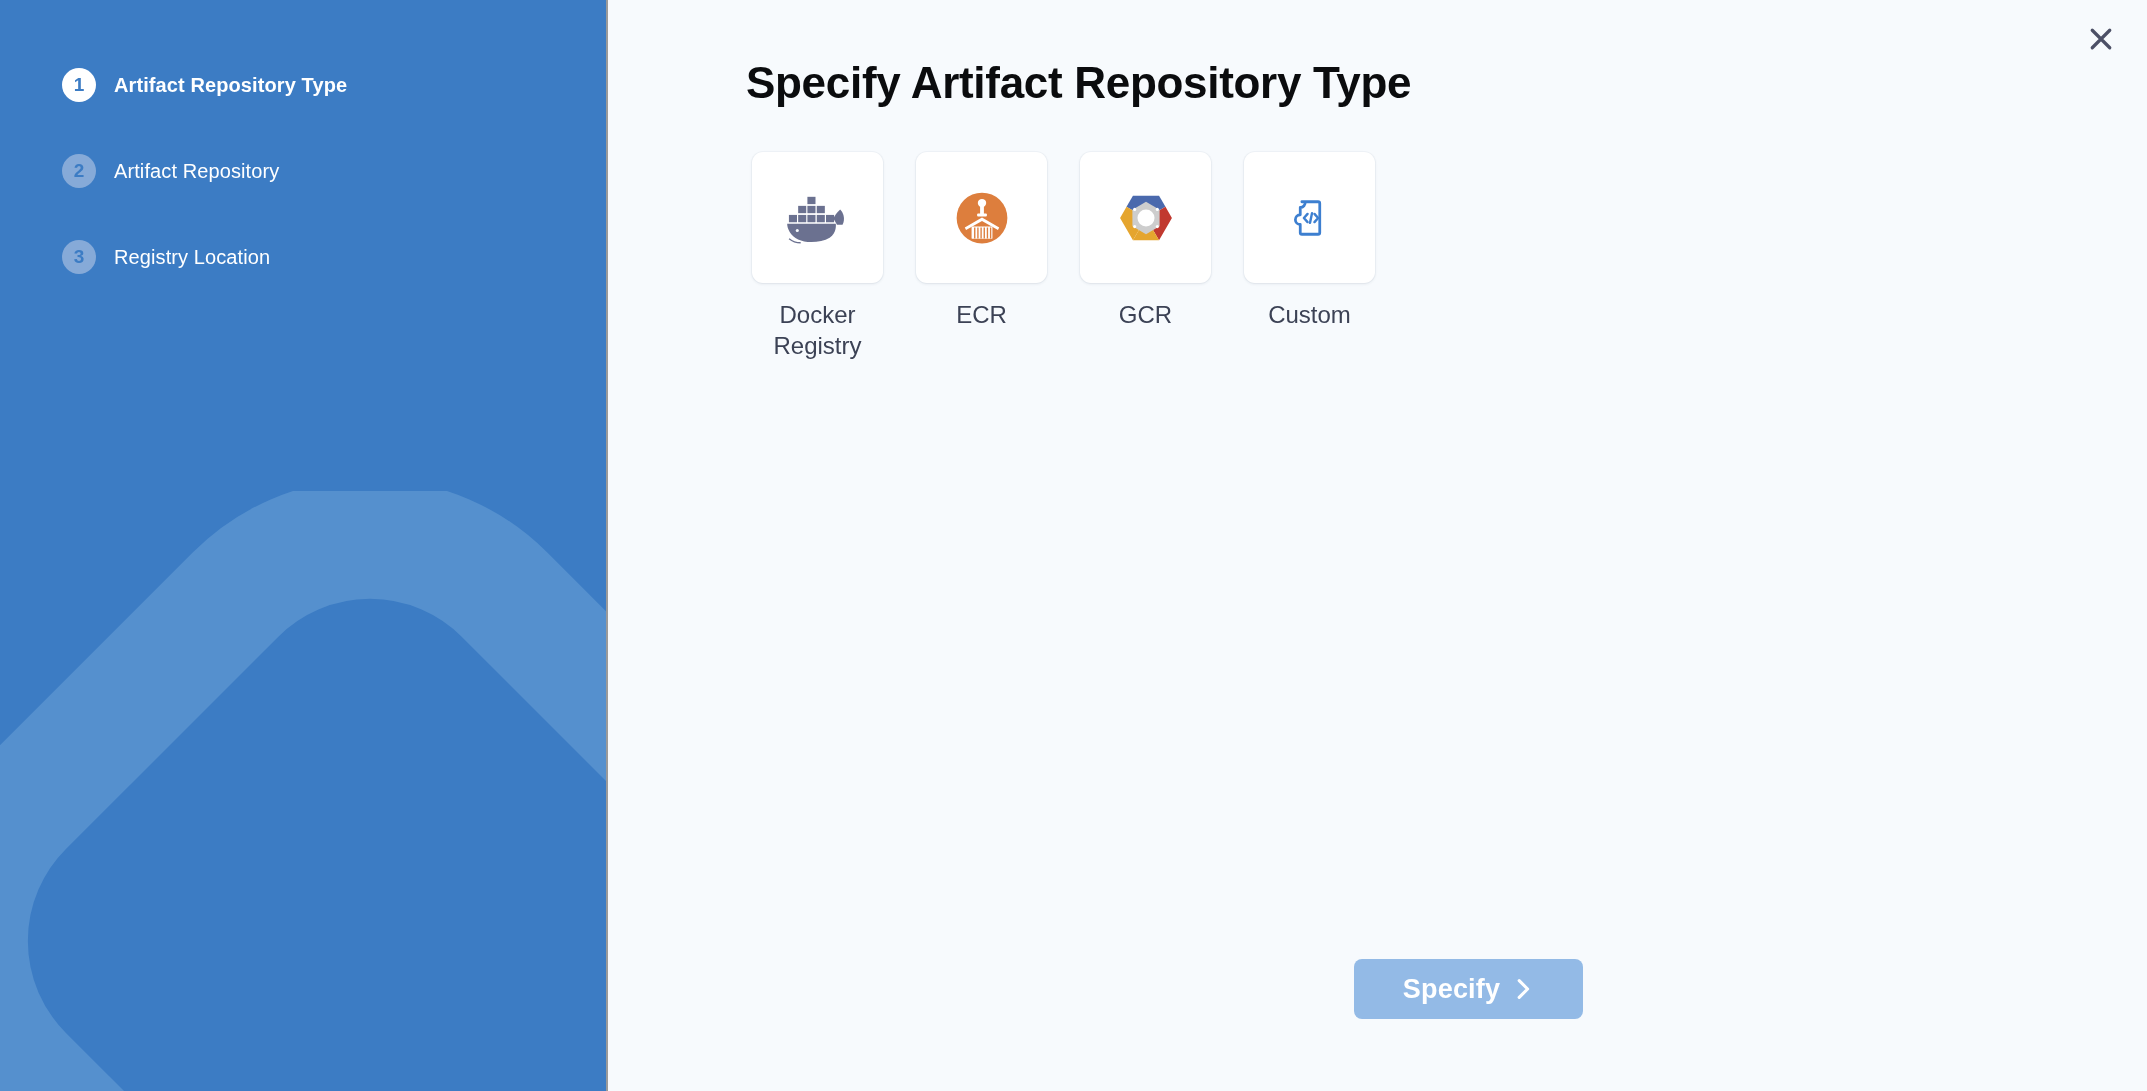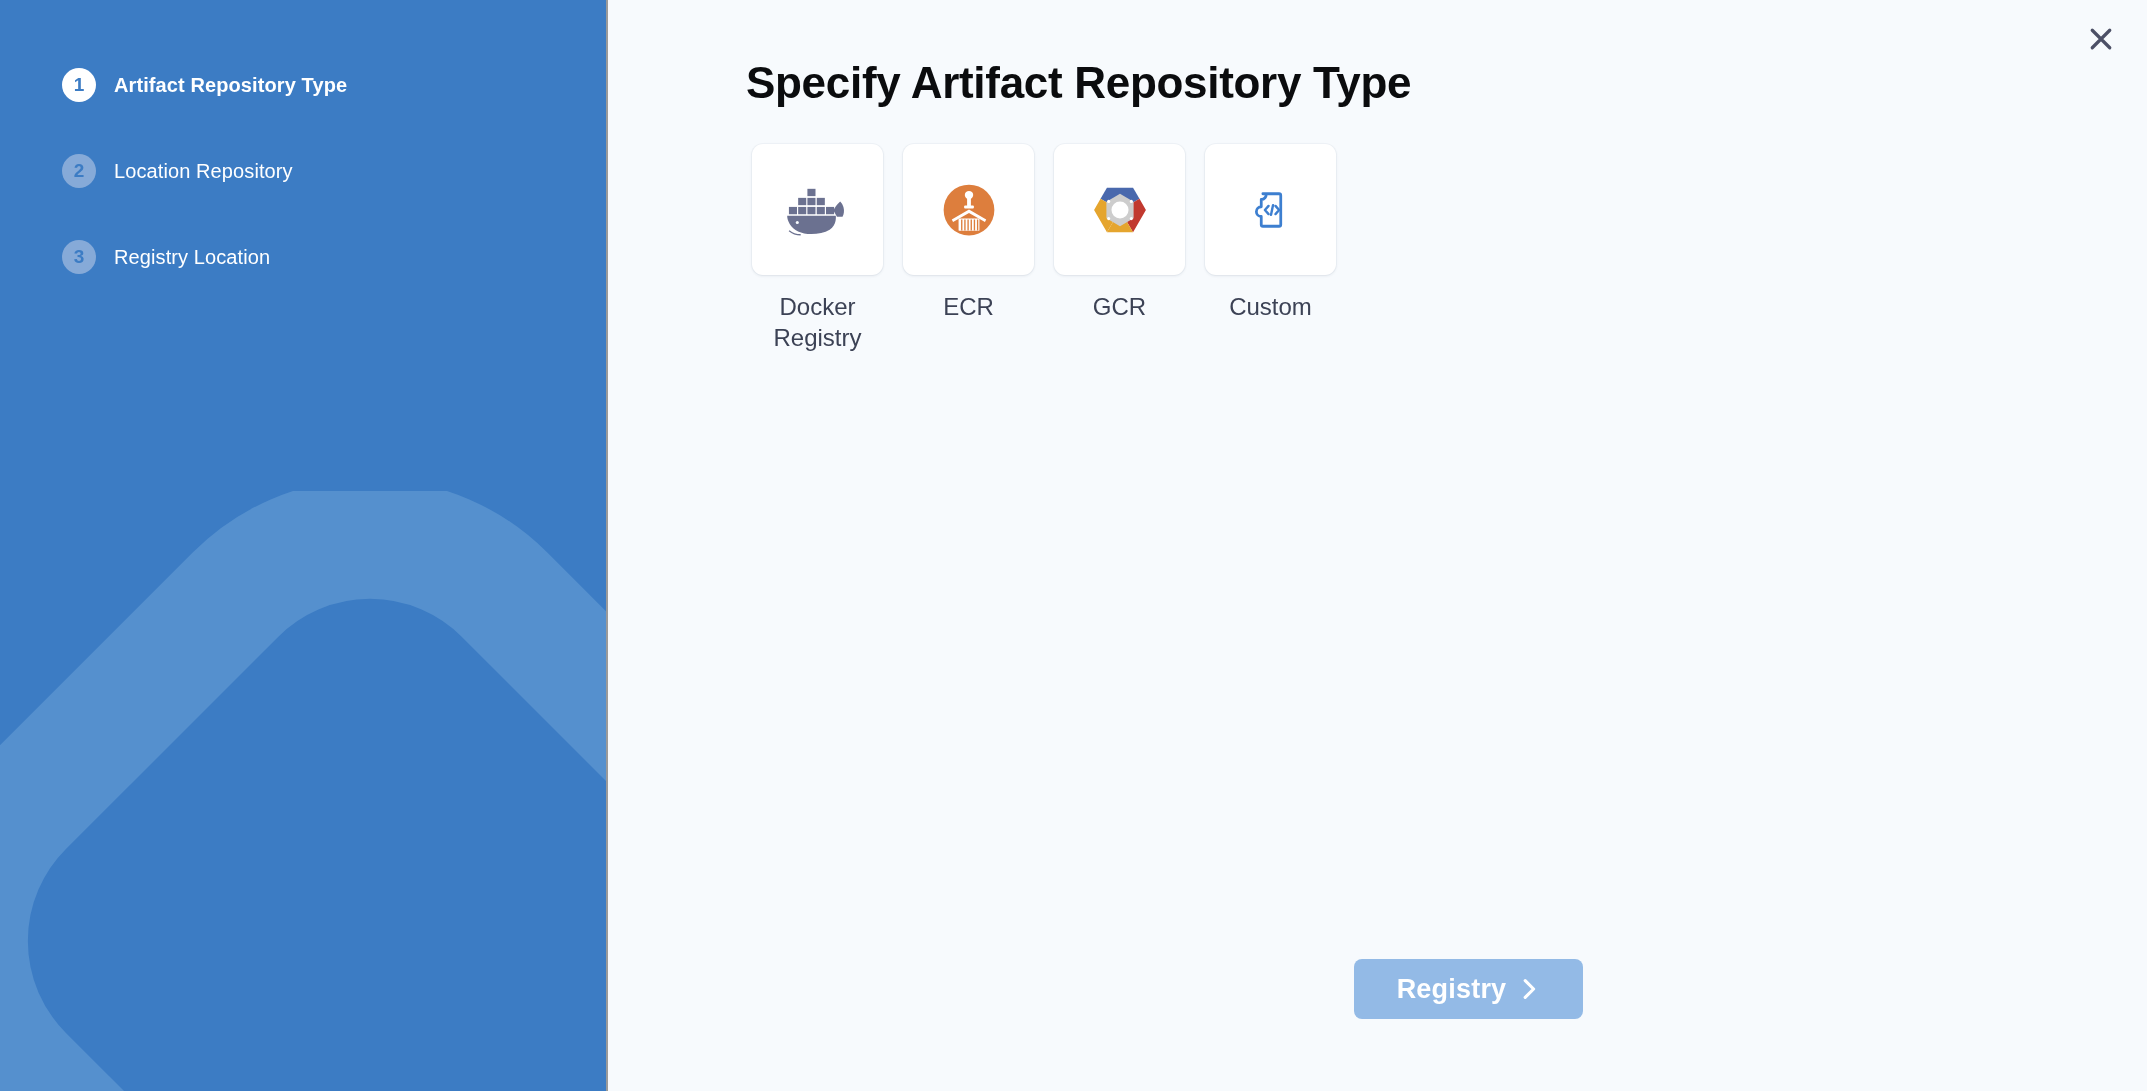--- a/index.html
+++ b/index.html
@@ -117,23 +117,23 @@
     font-size: 44px;
     font-weight: 700;
     color: #0b0c0e;
     letter-spacing: -0.3px;
     white-space: nowrap;
   }
 
   .type-cards {
     position: absolute;
     left: 144px;
-    top: 144px;
-    display: flex;
-    gap: 20px;
+    top: 152px;
+    display: flex;
+    gap: 33px;
     align-items: flex-start;
   }
 
   .type-card-wrap {
     width: 131px;
     display: flex;
     flex-direction: column;
     align-items: center;
   }
 
@@ -200,21 +200,21 @@
 
     <nav class="steps">
 
       <div class="step active">
         <span class="step-circle">1</span>
         <span class="step-label">Artifact Repository Type</span>
       </div>
 
       <div class="step inactive">
         <span class="step-circle">2</span>
-        <span class="step-label">Location Repository</span>
+        <span class="step-label">Artifact Repository</span>
       </div>
 
       <div class="step inactive">
         <span class="step-circle">3</span>
         <span class="step-label">Registry Location</span>
       </div>
 
     </nav>
   </aside>
 
@@ -305,20 +305,20 @@
             <path d="M37.5 27 L42 32 L37.5 37" fill="none" stroke="#3d7fd0" stroke-width="3" stroke-linecap="round" stroke-linejoin="round"></path>
             <path d="M34.5 26 L32 38" fill="none" stroke="#3d7fd0" stroke-width="3" stroke-linecap="round"></path>
           </svg>
         </div>
         <div class="type-card-label">Custom</div>
       </div>
 
     </div>
 
     <button class="continue-button">
-      <span>Registry</span>
+      <span>Specify</span>
       <svg class="chev" width="20" height="24" viewBox="0 0 14 20" aria-hidden="true">
         <path d="M3 3 L10 10 L3 17" fill="none" stroke="#ffffff" stroke-width="2.6" stroke-linecap="round" stroke-linejoin="round"></path>
       </svg>
     </button>
 
   </section>
 </div>
 
 </body></html>

